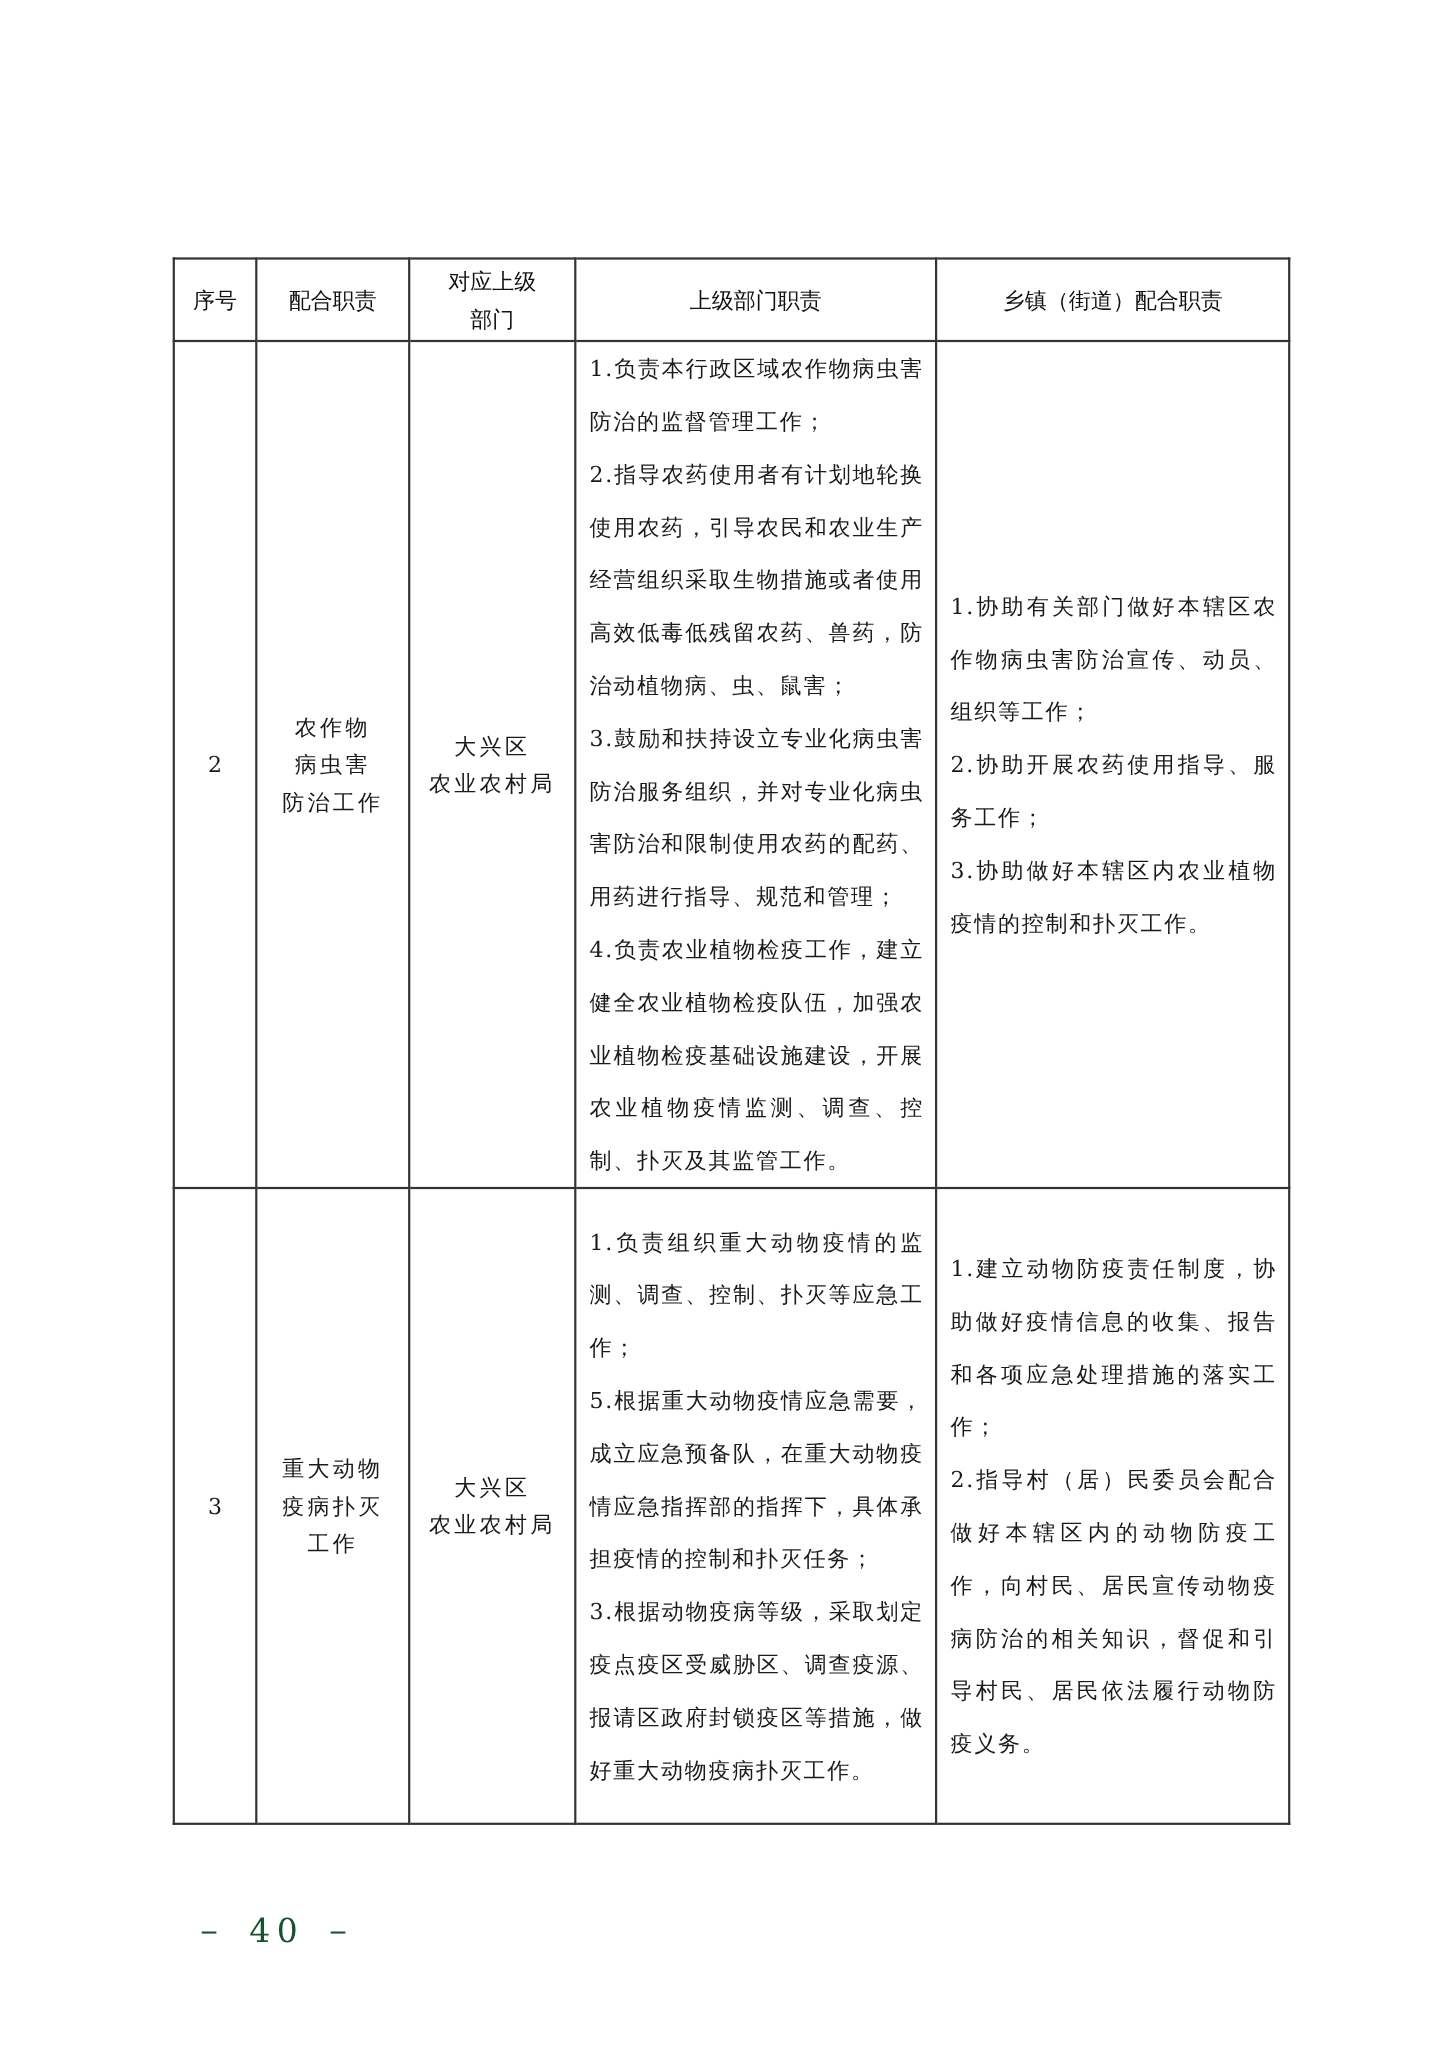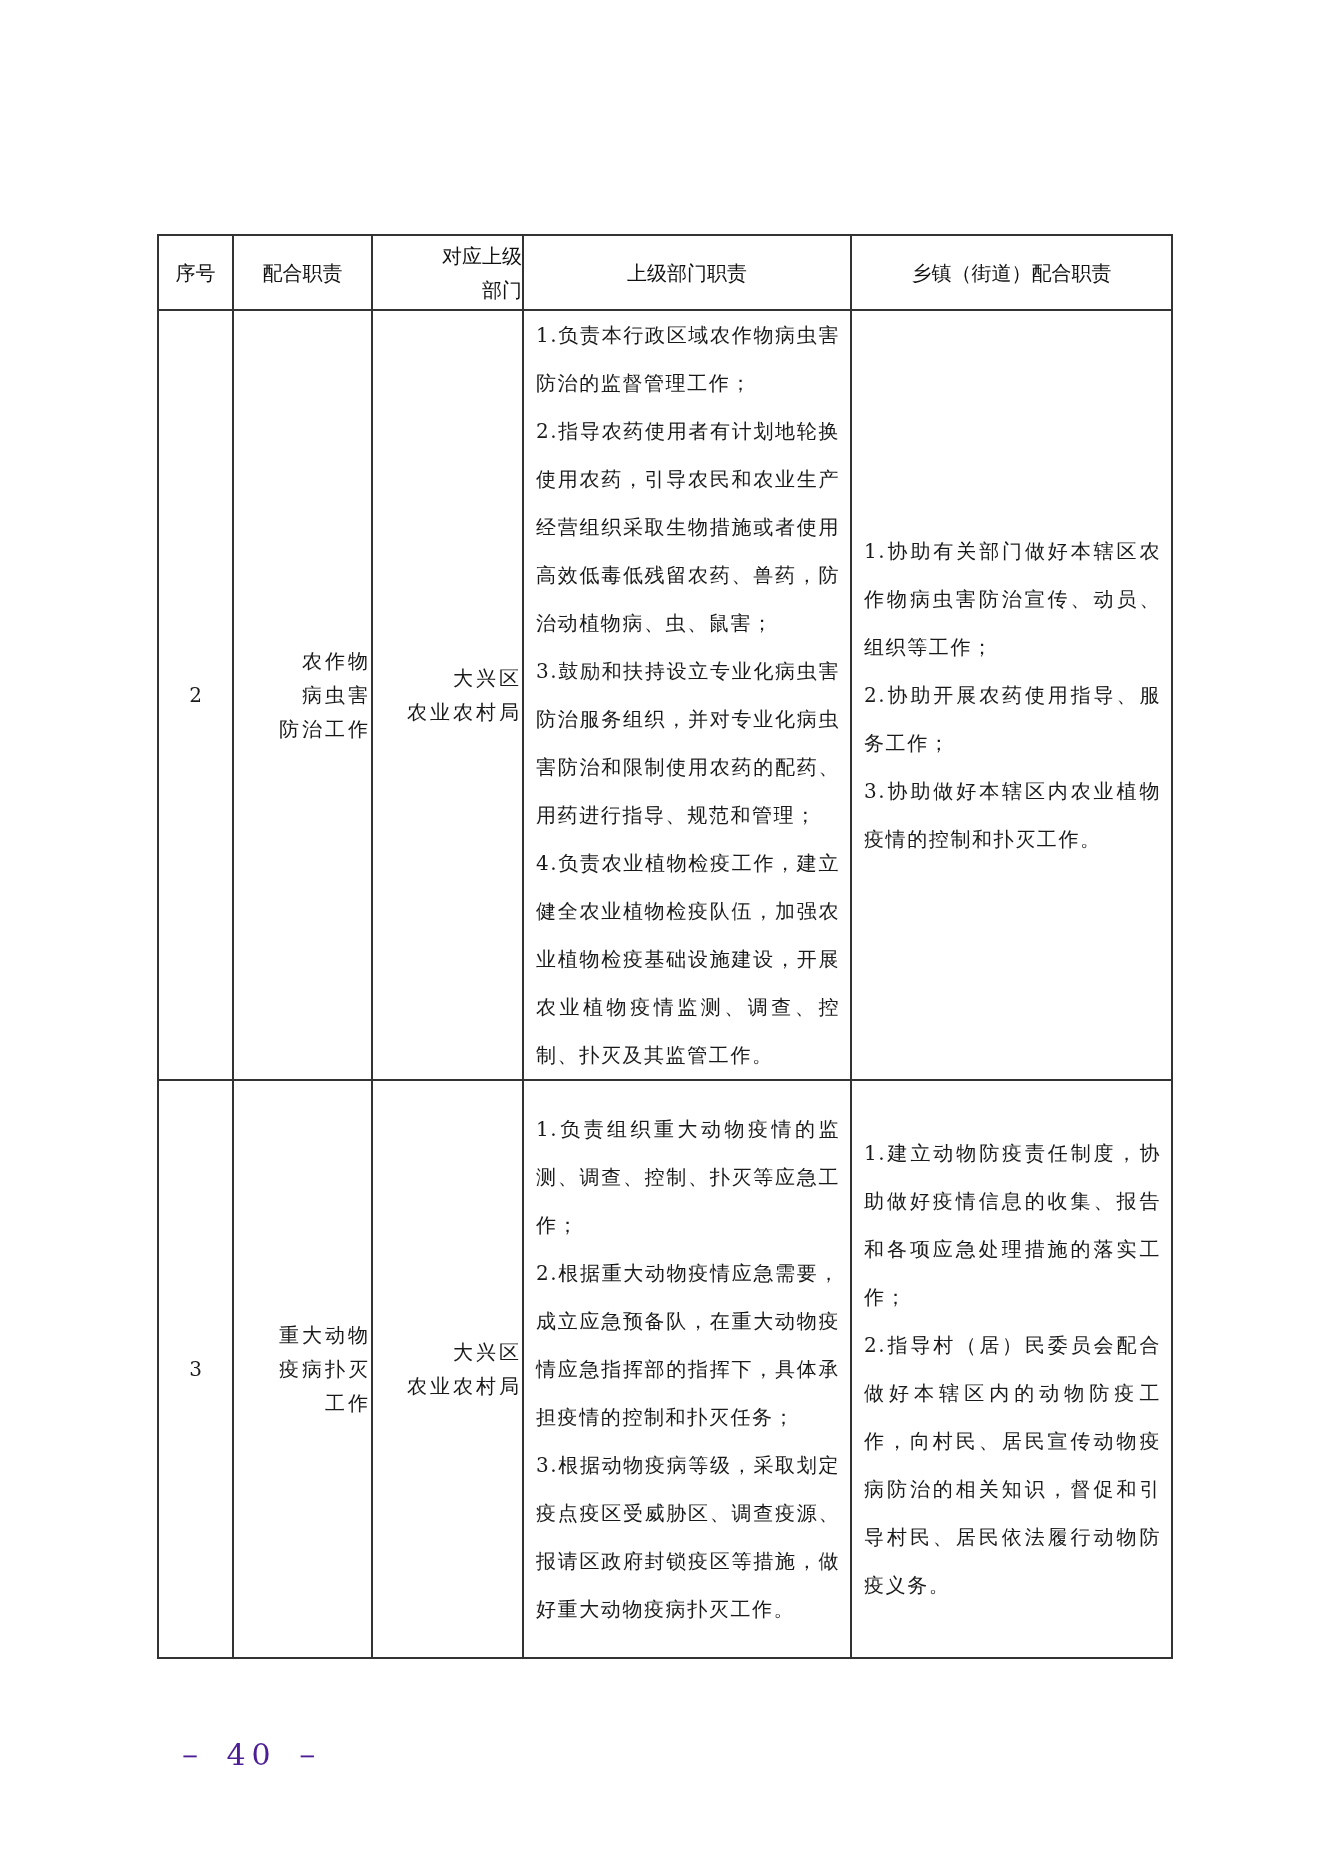--- a/index.html
+++ b/index.html
@@ -12,24 +12,24 @@
   }
   table.duty td, table.duty th { border: 2px solid #333; padding: 0; vertical-align: middle; }
   table.duty th {
     height: 73px; font-family: "DejaVu Sans", "Liberation Sans", sans-serif;
     font-weight: normal; font-size: 20px; line-height: 34px; text-align: center; color: #111;
   }
   .c1 { width: 75px; } .c2 { width: 139px; } .c3 { width: 151px; } .c4 { width: 328px; } .c5 { width: 321px; }
   tr.row2 td { height: 728px; }
   tr.row3 td { height: 576px; }
   .center { text-align: center; font-size: 20px; line-height: 34px; }
-  .name-line { display: block; letter-spacing: 3px; text-align: right; }
+  .name-line { display: block; letter-spacing: 3px; }
   .duty-text { padding: 0 10px 0 12px; font-size: 20px; line-height: 48px; letter-spacing: 1.6px; text-align: justify; }
   .duty-line { display: block; }
-  .page-number { position: absolute; left: 175px; top: 1735px; font-size: 30px; letter-spacing: 6px; color: #4c1d95; }
+  .page-number { position: absolute; left: 175px; top: 1735px; font-size: 30px; letter-spacing: 6px; color: #14532d; }
 </style>
 </head>
 <body>
 
 <div class="page">
   <table class="duty">
     <colgroup>
       <col class="c1">
         <col class="c2">
         <col class="c3">
@@ -83,21 +83,21 @@
           <span class="name-line">疫病扑灭</span>
           <span class="name-line">工作</span>
         </td>
         <td class="center">
           <span class="name-line">大兴区</span>
           <span class="name-line">农业农村局</span>
         </td>
         <td>
           <div class="duty-text">
             <span class="duty-line">1.负责组织重大动物疫情的监测、调查、控制、扑灭等应急工作；</span>
-            <span class="duty-line">2.根据重大动物疫情应急需要，成立应急预备队，在重大动物疫情应急指挥部的指挥下，具体承担疫情的控制和扑灭任务；</span>
+            <span class="duty-line">5.根据重大动物疫情应急需要，成立应急预备队，在重大动物疫情应急指挥部的指挥下，具体承担疫情的控制和扑灭任务；</span>
             <span class="duty-line">3.根据动物疫病等级，采取划定疫点疫区受威胁区、调查疫源、报请区政府封锁疫区等措施，做好重大动物疫病扑灭工作。</span>
           </div>
         </td>
         <td>
           <div class="duty-text">
             <span class="duty-line">1.建立动物防疫责任制度，协助做好疫情信息的收集、报告和各项应急处理措施的落实工作；</span>
             <span class="duty-line">2.指导村（居）民委员会配合做好本辖区内的动物防疫工作，向村民、居民宣传动物疫病防治的相关知识，督促和引导村民、居民依法履行动物防疫义务。</span>
           </div>
         </td>
       </tr>

